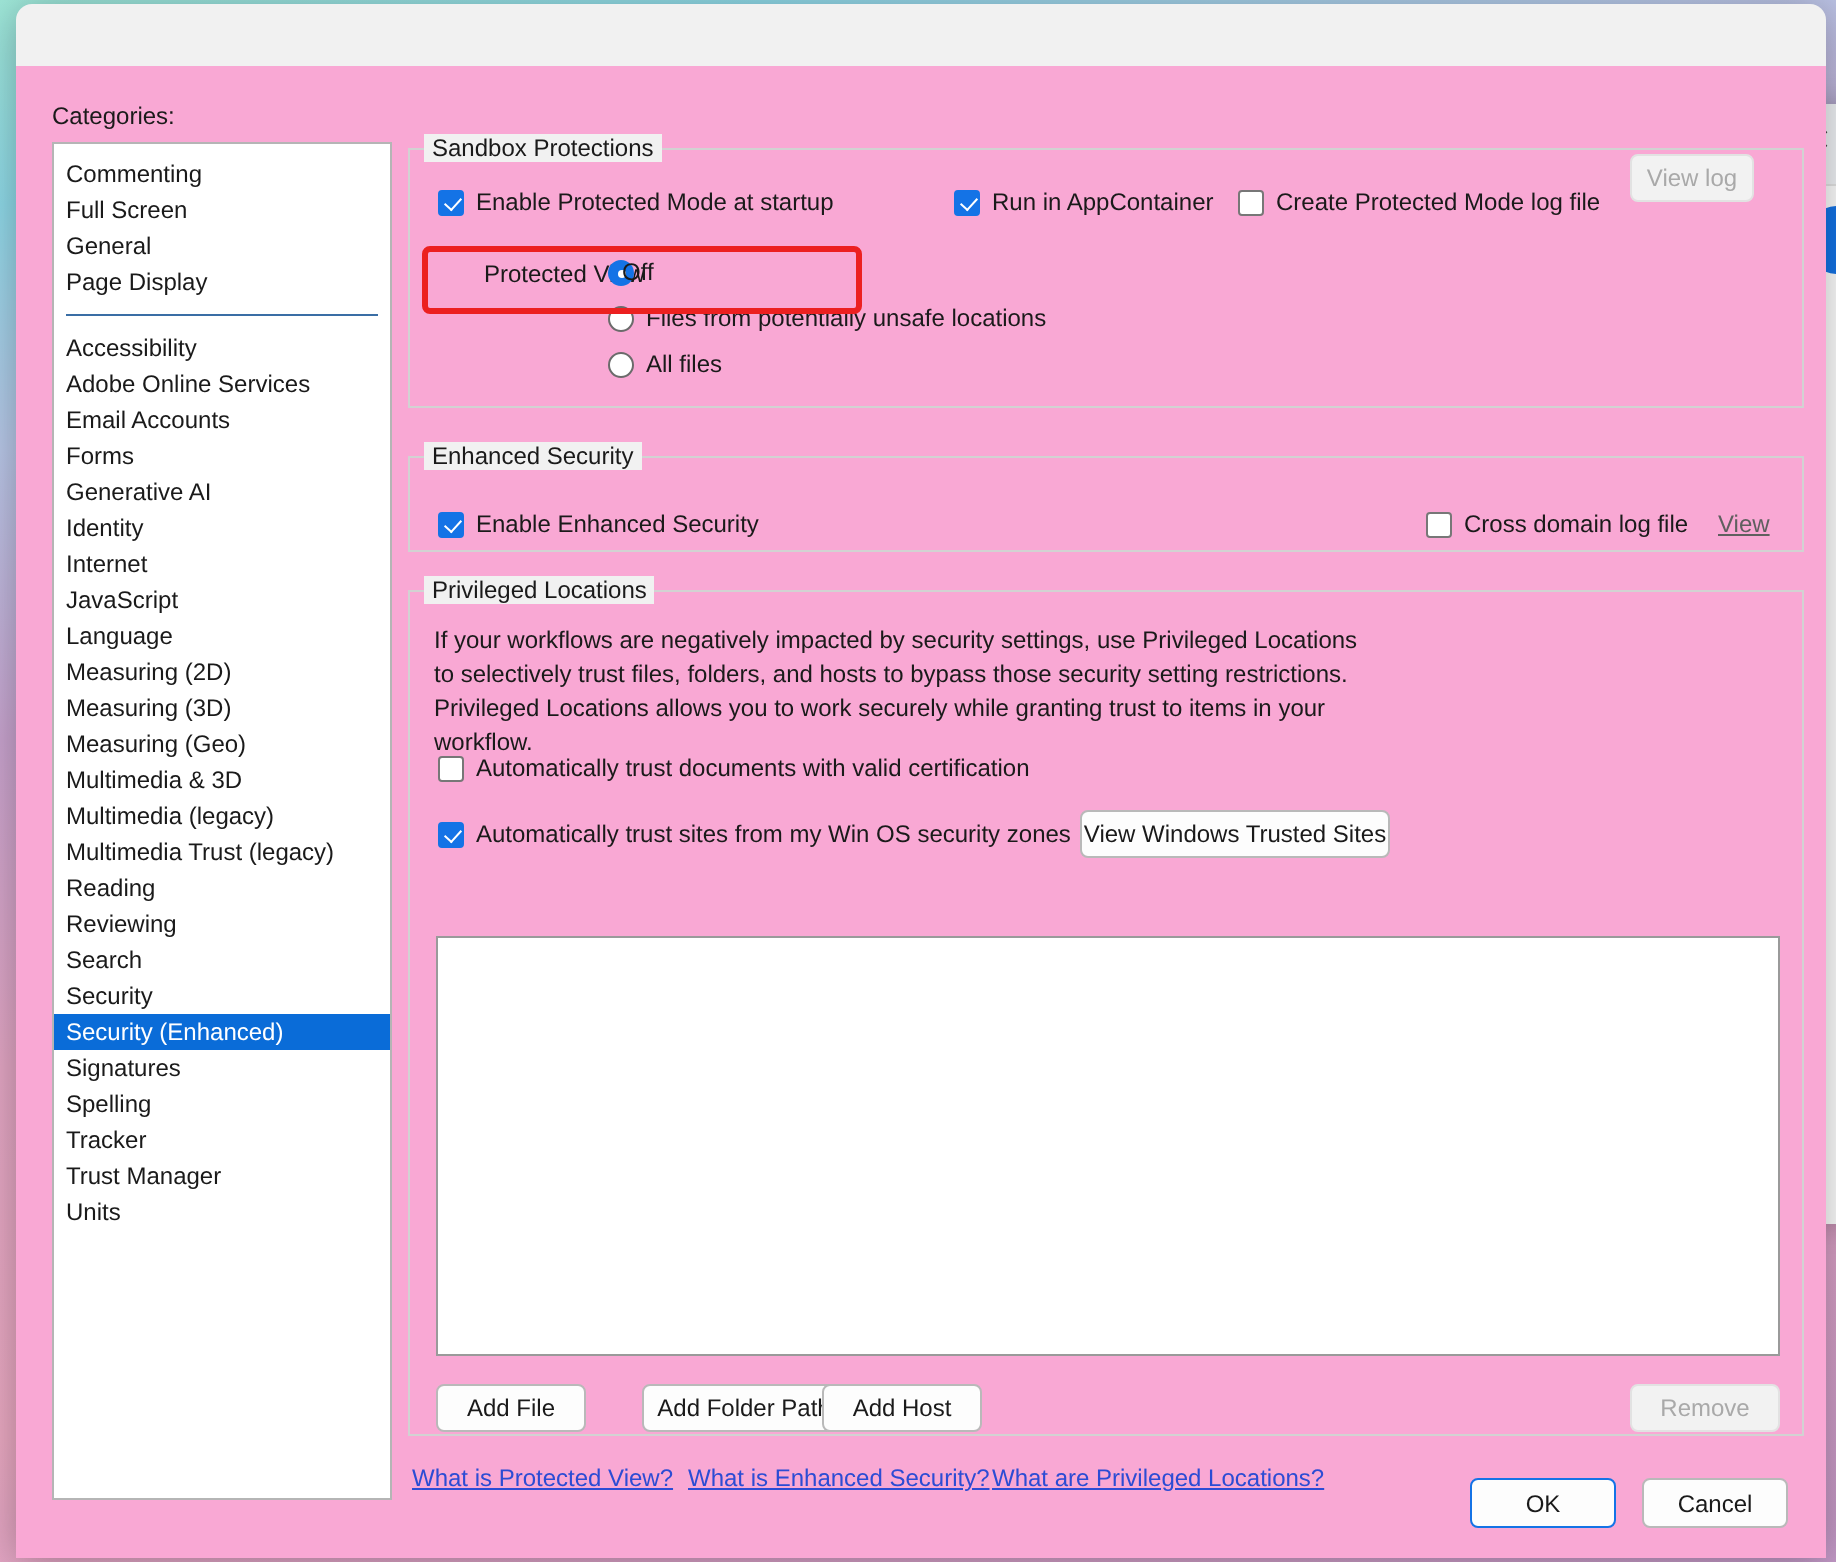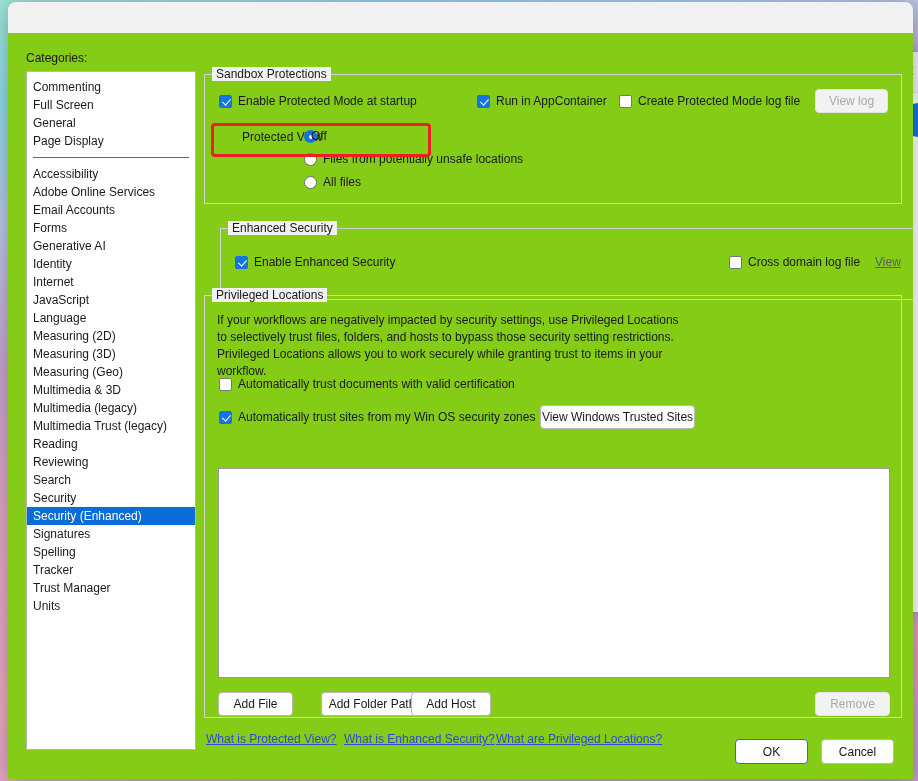--- a/index.html
+++ b/index.html
@@ -103,21 +103,21 @@
     display: flex;
     align-items: center;
     justify-content: center;
     cursor: pointer;
   }
   #close-button svg { display:block; }
 
   #dialog-body {
     position: absolute;
     left: 0; top: 31px; right: 0; bottom: 0;
-    background: #84cc16;
+    background: #f9a8d4;
   }
 
   
   #categories-label {
     position: absolute;
     left: 18px;
     top: 18px;
     font-size: 12px;
     color: #1a1a1a;
   }
@@ -377,37 +377,37 @@
 
         <div class="chk on" style="left:14px; top:20px;"></div>
         <div class="chk-label" style="left:33px; top:19px;">Enable Protected Mode at startup</div>
 
         <div class="chk on" style="left:272px; top:20px;"></div>
         <div class="chk-label" style="left:291px; top:19px;">Run in AppContainer</div>
 
         <div class="chk off" style="left:414px; top:20px;"></div>
         <div class="chk-label" style="left:433px; top:19px;">Create Protected Mode log file</div>
 
-        <div class="btn disabled" style="left:610px; top:14px; width:73px; height:24px;">View log</div>
+        <div class="btn disabled" style="left:610px; top:2px; width:62px; height:24px;">View log</div>
 
         <div class="plain-text" style="left:37px; top:55px;">Protected View</div>
 
         <div class="radio on" style="left:99px; top:55px;"></div>
         <div class="radio-label" style="left:106px; top:54px;">Off</div>
 
         <div class="radio" style="left:99px; top:78px;"></div>
         <div class="radio-label" style="left:118px; top:77px;">Files from potentially unsafe locations</div>
 
         <div class="radio" style="left:99px; top:101px;"></div>
         <div class="radio-label" style="left:118px; top:100px;">All files</div>
 
         <div id="highlight-box"></div>
       </div>
 
-      <div class="groupbox" style="left:0; top:181px; width:698px; height:72px;margin-left:16px;">
+      <div class="groupbox" style="left:0; top:181px; width:698px; height:48px;">
         <div class="group-title">Enhanced Security</div>
 
         <div class="chk on" style="left:14px; top:27px;"></div>
         <div class="chk-label" style="left:33px; top:26px;">Enable Enhanced Security</div>
 
         <div class="chk off" style="left:508px; top:27px;"></div>
         <div class="chk-label" style="left:527px; top:26px;">Cross domain log file</div>
 
         <div class="link gray" style="left:654px; top:26px;">View</div>
       </div>

